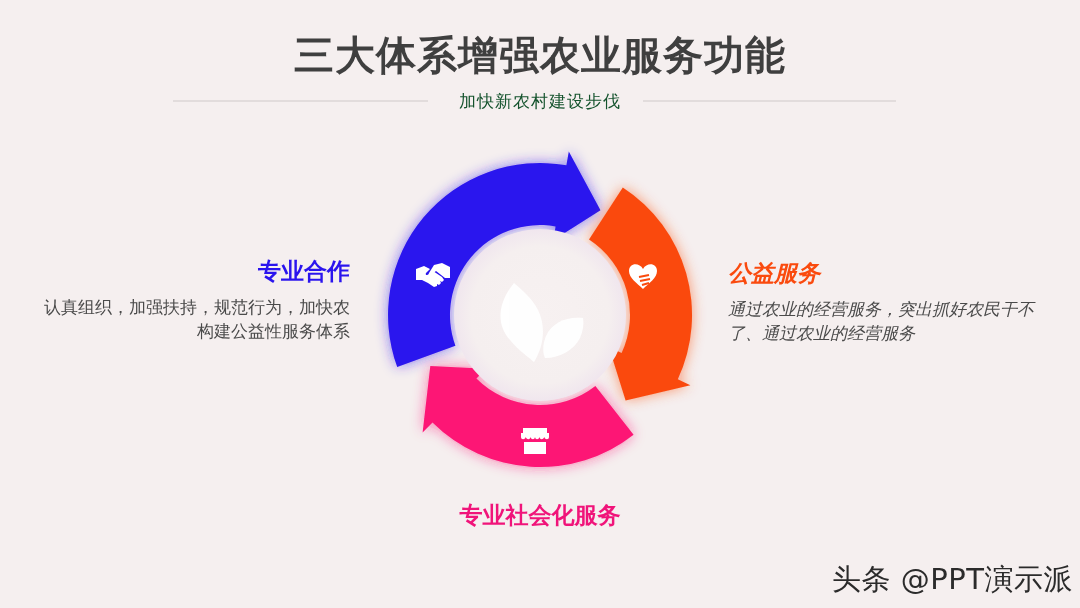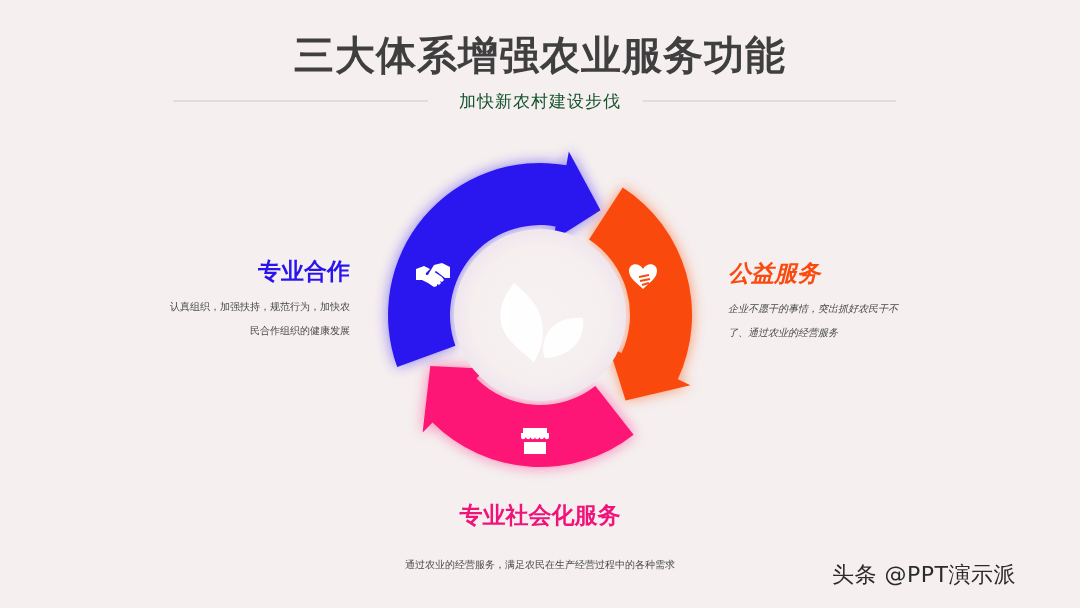--- a/index.html
+++ b/index.html
@@ -16,28 +16,28 @@
   }
   .divider { position: absolute; top: 100px; height: 2px; background: #e2dcdc; }
   .divider.left { left: 173px; width: 255px; }
   .divider.right { left: 643px; width: 253px; }
   .subtitle {
     position: absolute; top: 90px; left: 0; width: 1080px; text-align: center;
     font-size: 17px; color: #14532d; letter-spacing: 1px;
   }
   .block { position: absolute; }
   .block .heading { font-size: 23px; font-weight: bold; margin-bottom: 8px; }
-  .block .desc { font-size: 10px; color: #4a4a4a; line-height: 24px; }
+  .block .desc { font-size: 17px; color: #4a4a4a; line-height: 24px; }
   .block-left { right: 730px; top: 256px; text-align: right; width: 320px; }
   .block-right { left: 728px; top: 258px; text-align: left; width: 310px; font-style: italic; }
   .block-bottom { left: 0; width: 1080px; top: 500px; text-align: center; }
   .block-bottom .heading { margin-bottom: 22px; }
   .watermark {
     position: absolute; left: 832px; top: 560px;
-    font-size: 22px; color: #2b2b2b; letter-spacing: 0.5px;
+    font-size: 29px; color: #2b2b2b; letter-spacing: 0.5px;
   }
   svg.cycle { position: absolute; left: 0; top: 0; }
 </style>
 </head>
 <body>
 
 <div class="title">三大体系增强农业服务功能</div>
 <div class="divider left"></div>
 <div class="divider right"></div>
 <div class="subtitle">加快新农村建设步伐</div>
@@ -90,30 +90,29 @@
         <rect x="3" y="14" width="22" height="12"></rect>
         </g>
       </g>
     </g>
 </svg>
 
 <div class="block block-left">
   <div class="heading" style="color:#2a14ee">专业合作</div>
   <div class="desc">
     <div>认真组织，加强扶持，规范行为，加快农</div>
-    <div>民合作组织的健康发展</div>
+    <div>构建公益性服务体系</div>
   </div>
 </div>
 
 <div class="block block-right">
   <div class="heading" style="color:#fa4a0e">公益服务</div>
   <div class="desc">
-    <div>企业不愿干的事情，突出抓好农民干不</div>
+    <div>通过农业的经营服务，突出抓好农民干不</div>
     <div>了、通过农业的经营服务</div>
   </div>
 </div>
 
 <div class="block block-bottom">
   <div class="heading" style="color:#f0147a">专业社会化服务</div>
-  <div class="desc">通过农业的经营服务，满足农民在生产经营过程中的各种需求</div>
 </div>
 
 <div class="watermark">头条 @PPT演示派</div>
 
 </body></html>

